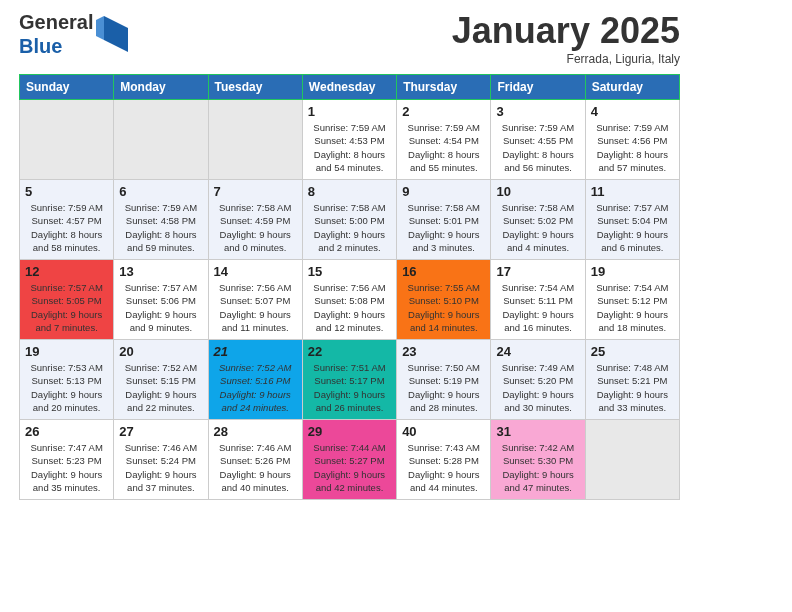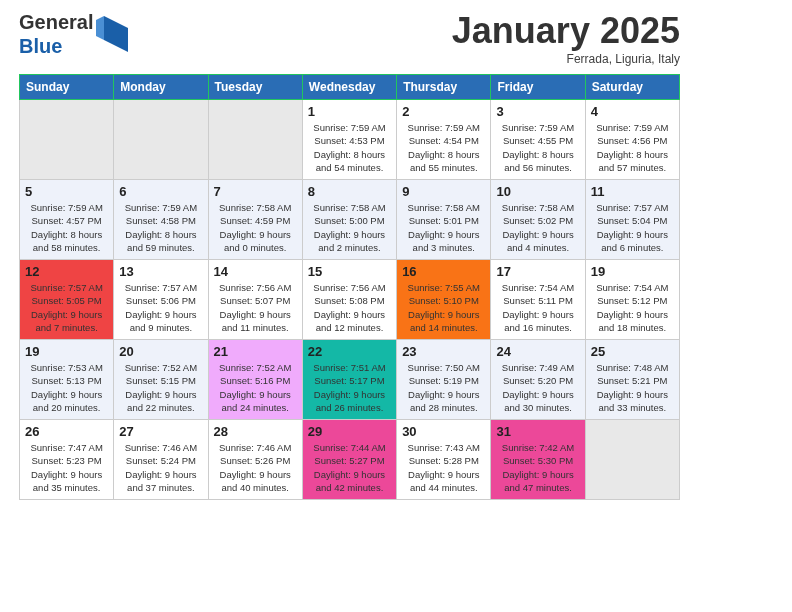--- a/index.html
+++ b/index.html
@@ -196,21 +196,21 @@
         </tr>
         <tr>
           <td style="background: rgb(238, 242, 250);">
             <div class="day-num">19</div>
             <div class="day-info">Sunrise: 7:53 AM<br>Sunset: 5:13 PM<br>Daylight: 9 hours and 20 minutes.</div>
           </td>
           <td style="background: rgb(238, 242, 250);">
             <div class="day-num">20</div>
             <div class="day-info">Sunrise: 7:52 AM<br>Sunset: 5:15 PM<br>Daylight: 9 hours and 22 minutes.</div>
           </td>
-          <td style="background: #f0abfc;">
+          <td style="background: #0ea5e9; font-style: italic;">
             <div class="day-num">21</div>
             <div class="day-info">Sunrise: 7:52 AM<br>Sunset: 5:16 PM<br>Daylight: 9 hours and 24 minutes.</div>
           </td>
           <td style="background: #14b8a6;">
             <div class="day-num">22</div>
             <div class="day-info">Sunrise: 7:51 AM<br>Sunset: 5:17 PM<br>Daylight: 9 hours and 26 minutes.</div>
           </td>
           <td style="background: rgb(238, 242, 250);">
             <div class="day-num">23</div>
             <div class="day-info">Sunrise: 7:50 AM<br>Sunset: 5:19 PM<br>Daylight: 9 hours and 28 minutes.</div>
@@ -235,24 +235,24 @@
           </td>
           <td style="background: rgb(255, 255, 255);">
             <div class="day-num">28</div>
             <div class="day-info">Sunrise: 7:46 AM<br>Sunset: 5:26 PM<br>Daylight: 9 hours and 40 minutes.</div>
           </td>
           <td style="background: #ec4899;">
             <div class="day-num">29</div>
             <div class="day-info">Sunrise: 7:44 AM<br>Sunset: 5:27 PM<br>Daylight: 9 hours and 42 minutes.</div>
           </td>
           <td style="background: rgb(255, 255, 255);">
-            <div class="day-num">30</div>
+            <div class="day-num">40</div>
             <div class="day-info">Sunrise: 7:43 AM<br>Sunset: 5:28 PM<br>Daylight: 9 hours and 44 minutes.</div>
           </td>
-          <td style="background: #ec4899;">
+          <td style="background: #f9a8d4;">
             <div class="day-num">31</div>
             <div class="day-info">Sunrise: 7:42 AM<br>Sunset: 5:30 PM<br>Daylight: 9 hours and 47 minutes.</div>
           </td>
           <td class="empty" style="background: rgb(232, 232, 232);"></td>
         </tr>
       </tbody>
   </table>
 </div>
 
 </body></html>

